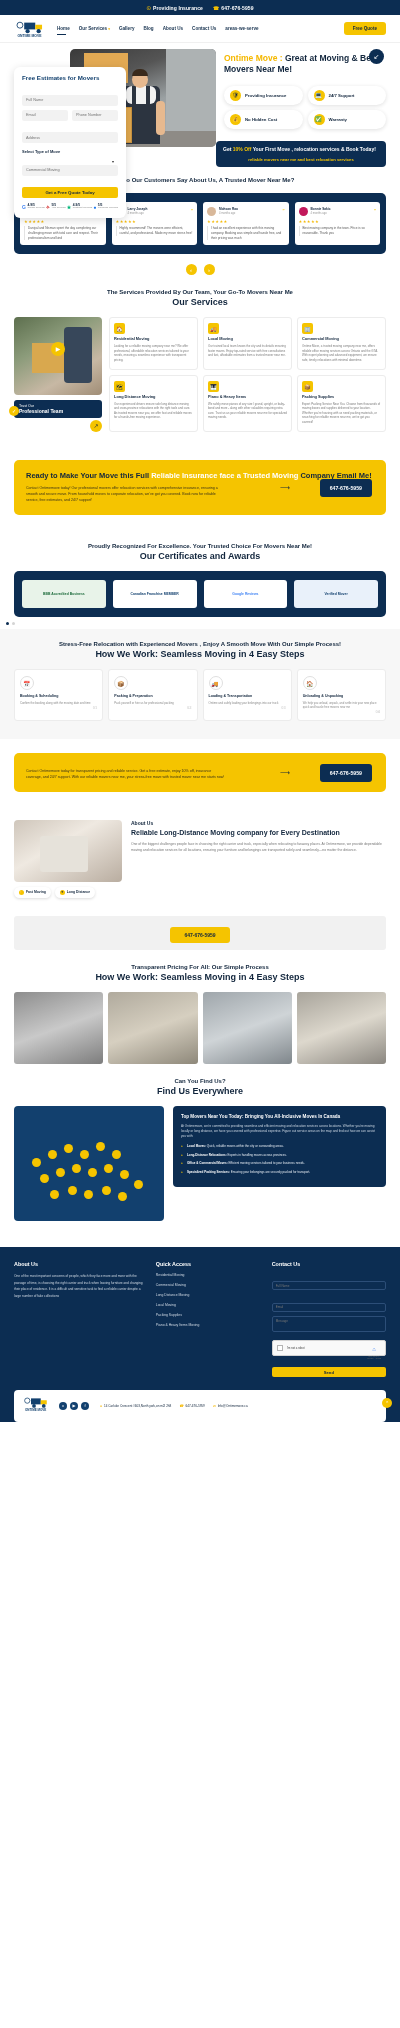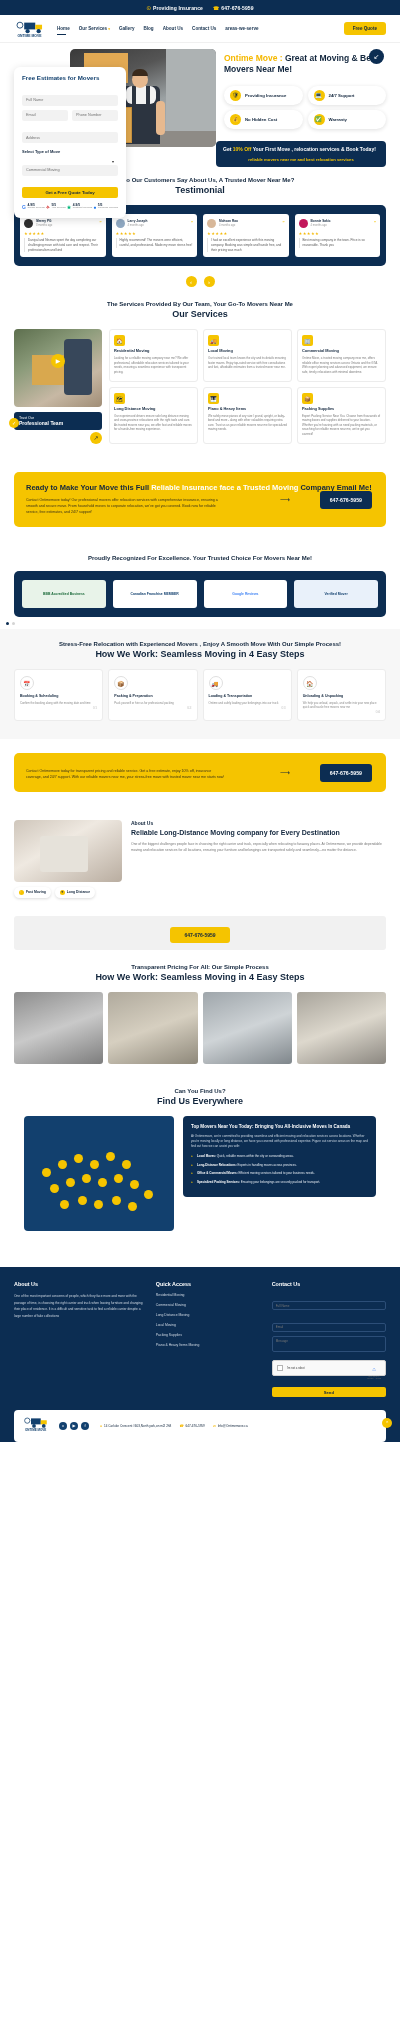--- a/index.html
+++ b/index.html
@@ -224,21 +224,21 @@
 
   
   .gal { display:grid; grid-template-columns:repeat(4,1fr); gap:5px; padding:0 14px; margin-top:10px;}
   .gi { height:72px; border-radius:3px; }
   .g1 { background:linear-gradient(160deg,#8d8d8d,#c9c9c9 50%,#7d7d7d);}
   .g2 { background:linear-gradient(160deg,#b0aa9d,#d6cfc0 50%,#8e887a);}
   .g3 { background:linear-gradient(160deg,#9fa6ab,#cfd4d7 50%,#7f868b);}
   .g4 { background:linear-gradient(160deg,#a8a49b,#ddd8cd 50%,#8b8780);}
 
   
-  .mapsec { padding:24px; }
+  .mapsec { padding:14px; }
   .maprow { display:flex; gap:9px; margin-top:10px; align-items:flex-start;}
   .mapbox { width:150px; height:115px; background:#12406e; border-radius:4px; position:relative; flex:none; overflow:hidden;}
   .mpin { position:absolute; width:9px; height:9px; border-radius:50%; background:#f5c400;}
   .mapinfo { flex:1; background:#0c2d52; border-radius:4px; padding:8px; color:#fff; }
   .mapinfo h4 { font-size:4.6px; font-weight:bold; line-height:1.4; }
   .mapinfo p { font-size:3.1px; line-height:1.6; margin-top:4px; color:#cbd6e2;}
   .mapinfo ul { list-style:none; margin-top:5px; }
   .mapinfo li { font-size:3px; line-height:1.55; margin-bottom:4px; padding-left:6px; position:relative; color:#e3e9f0;}
   .mapinfo li::before { content:"●"; position:absolute; left:0; top:0; color:#f5c400; font-size:3px;}
   .mapinfo li b { color:#fff; }
@@ -389,21 +389,20 @@
   </div>
 
   <div class="promo">
     <div class="l1"><span>Get </span><span class="y">10% Off</span><span> Your First Move , relocation services &amp; Book Today!</span></div>
     <div class="l2">reliable movers near me and best relocation services</div>
   </div>
 </div>
 
 <div class="sec" style="padding-bottom:0">
   <div class="eyebrow">What Do Our Customers Say About Us, A Trusted Mover Near Me?</div>
-  <div class="bighead">Testimonial</div>
 </div>
 <div class="tboard">
   <div class="tgrid">
     <div class="tcard">
       <div class="thead">
           <div class="av av1"></div>
         <div>
             <div class="tn">Sherry PG</div>
         <div class="tw">3 months ago</div>
           </div>
@@ -509,20 +508,21 @@
 
 <div class="ycta">
   <h3><span>Ready to Make Your Move this Full </span><span class="w">Reliable Insurance face a Trusted Moving</span><span> Company Email Me!</span></h3>
   <p>Contact Ontimemove today! Our professional movers offer relocation services with comprehensive insurance, ensuring a smooth and secure move. From household moves to corporate relocation, we've got you covered. Book now for reliable service, free estimates, and 24/7 support!</p>
   <span class="arw">⟶</span>
   <button class="btn-dark">647-676-5959</button>
 </div>
 
 <div class="sec" style="padding-bottom:0">
   <div class="eyebrow">Proudly Recognized For Excellence. Your Trusted Choice For Movers Near Me!</div>
+  <div class="bighead">Our Certificates and Awards</div>
 </div>
 <div class="certboard">
   <div class="certgrid">
     <div class="cert c1">BBB Accredited Business</div>
     <div class="cert c2">Canadian Franchise MEMBER</div>
     <div class="cert c3">Google Reviews</div>
     <div class="cert c4">Verified Mover</div>
   </div>
 </div>
 <div class="dots">

